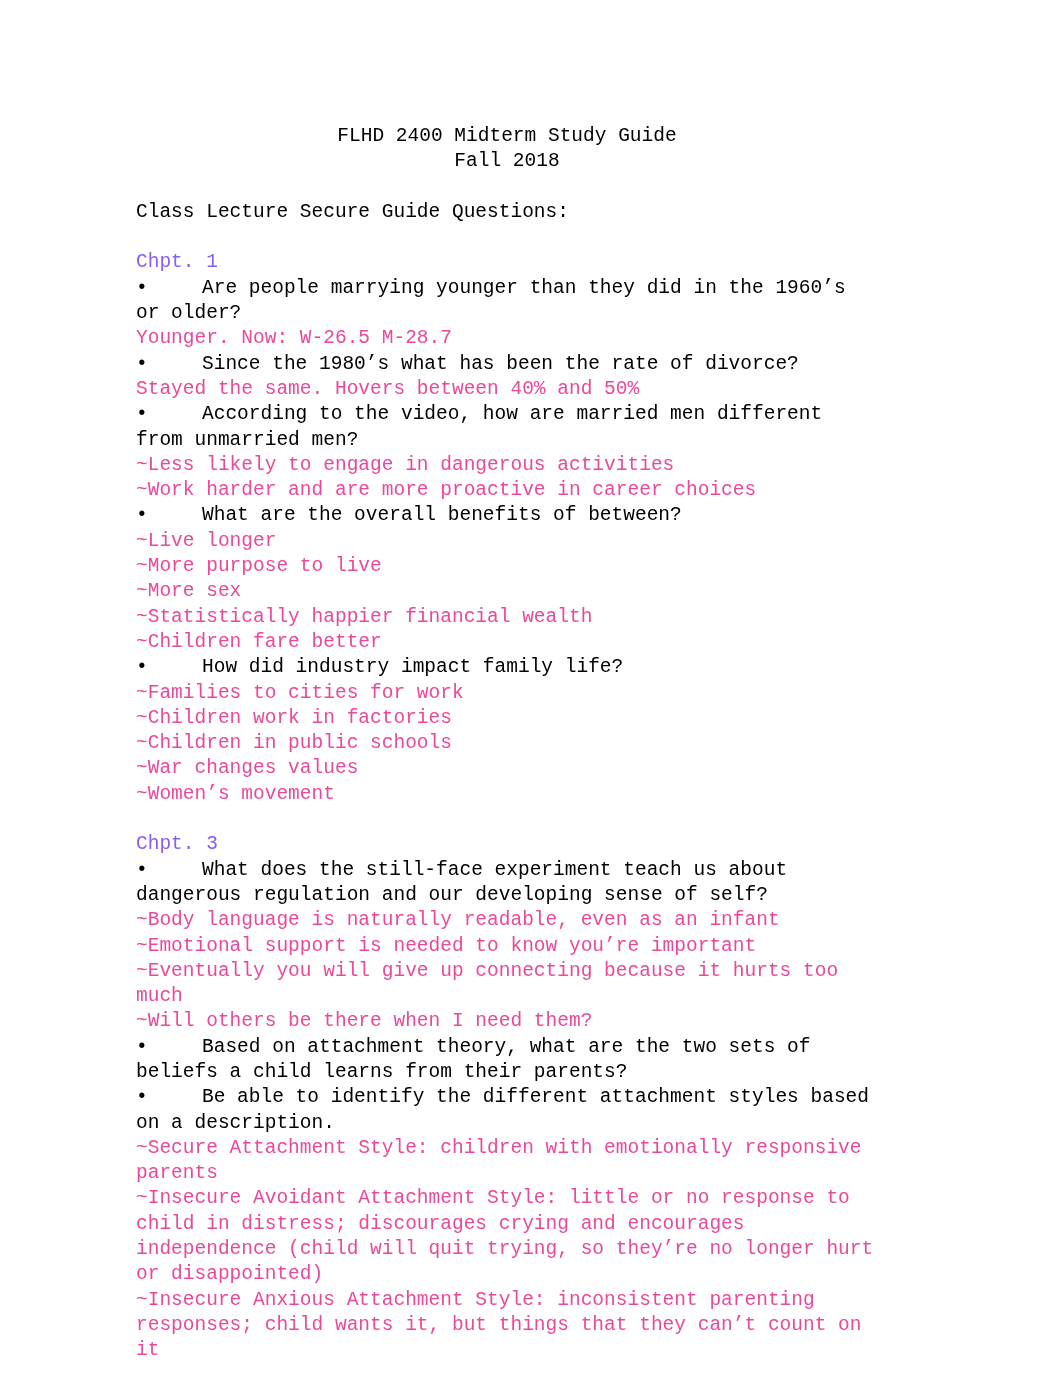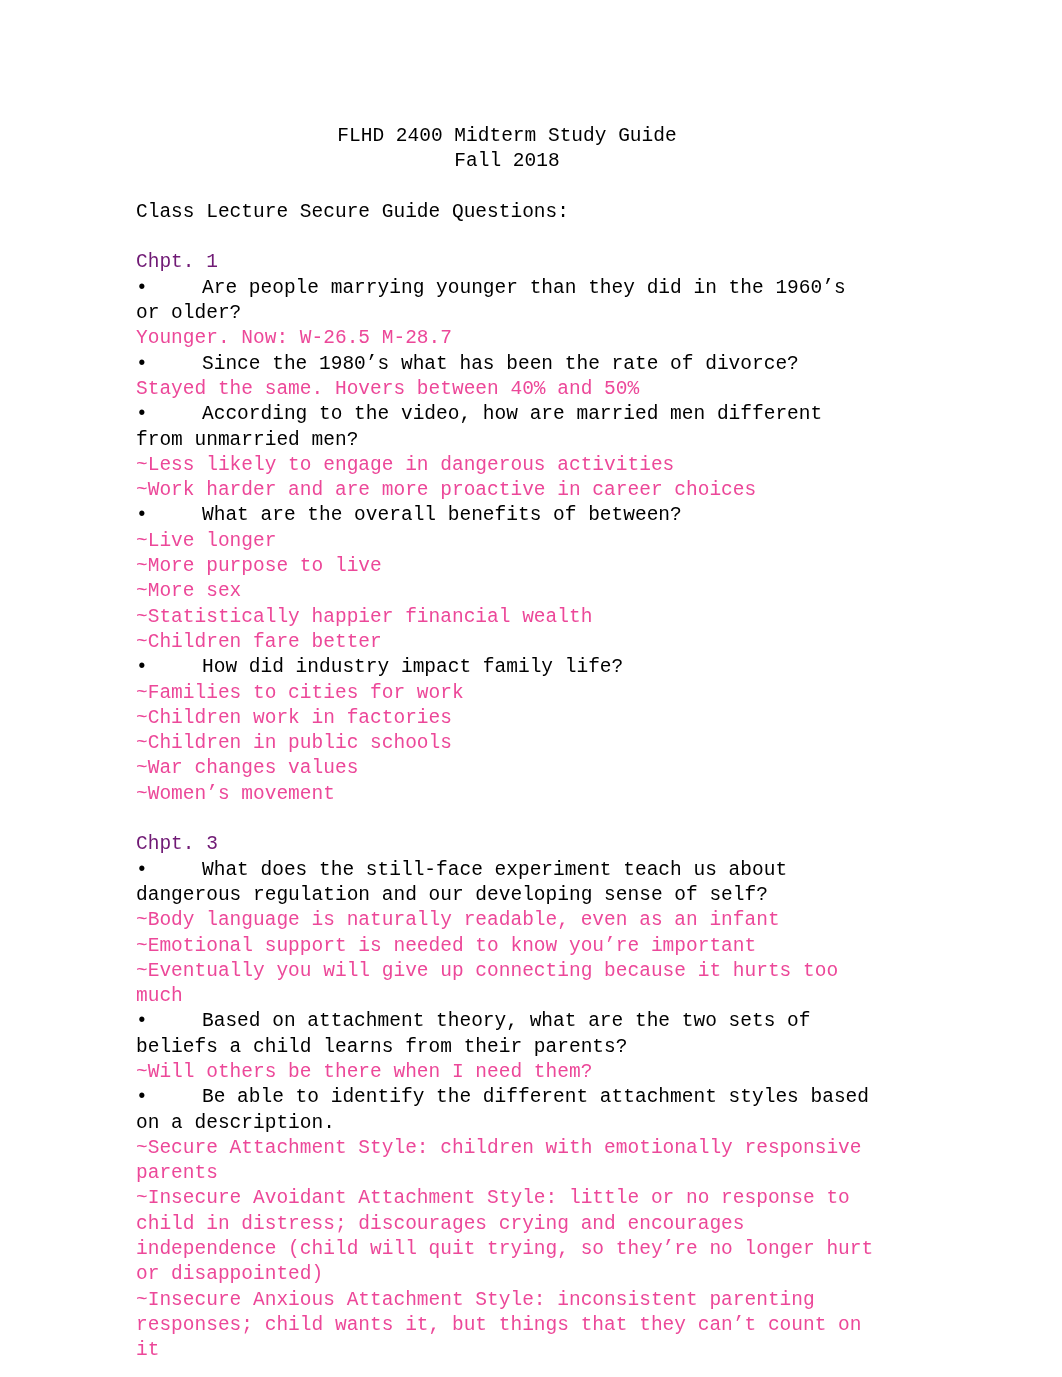--- a/index.html
+++ b/index.html
@@ -42,21 +42,21 @@
   .title-line {
     text-align: center;
     color: #000000;
   }
 
   .spacer {
     height: 25.3px;
   }
 
   .heading-line {
-    color: #701a75;
+    color: #8b5cf6;
   }
 
   .bullet-row {
     color: #000000;
     position: relative;
   }
 
   .bullet-glyph {
     display: inline-block;
     width: 66px;
@@ -108,22 +108,22 @@
         <div class="line answer-line">~Children work in factories</div>
         <div class="line answer-line">~Children in public schools</div>
         <div class="line answer-line">~War changes values</div>
         <div class="line answer-line">~Women’s movement</div>
         <div class="spacer"></div>
         <div class="line heading-line">Chpt. 3</div>
         <div class="line bullet-row"><span class="bullet-glyph">•</span><span>What does the still-face experiment teach us about dangerous regulation and our developing sense of self?</span></div>
         <div class="line answer-line">~Body language is naturally readable, even as an infant</div>
         <div class="line answer-line">~Emotional support is needed to know you’re important</div>
         <div class="line answer-line">~Eventually you will give up connecting because it hurts too much</div>
+        <div class="line answer-line">~Will others be there when I need them?</div>
         <div class="line bullet-row"><span class="bullet-glyph">•</span><span>Based on attachment theory, what are the two sets of beliefs a child learns from their parents?</span></div>
-        <div class="line answer-line">~Will others be there when I need them?</div>
         <div class="line bullet-row"><span class="bullet-glyph">•</span><span>Be able to identify the different attachment styles based on a description.</span></div>
         <div class="line answer-line">~Secure Attachment Style: children with emotionally responsive parents</div>
         <div class="line answer-line">~Insecure Avoidant Attachment Style: little or no response to child in distress; discourages crying and encourages independence (child will quit trying, so they’re no longer hurt or disappointed)</div>
         <div class="line answer-line">~Insecure Anxious Attachment Style: inconsistent parenting responses; child wants it, but things that they can’t count on it</div>
       </div>
 
   </div>
 </div>
 
 </body></html>

